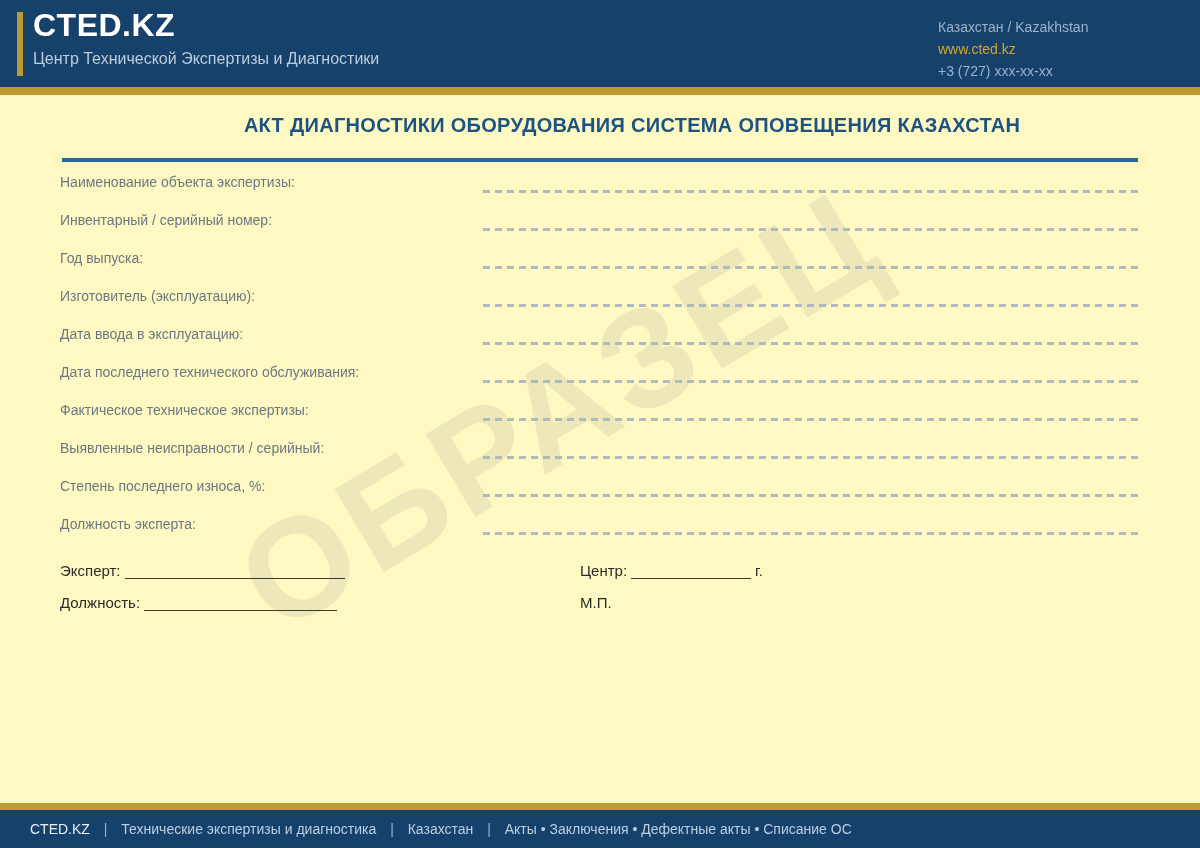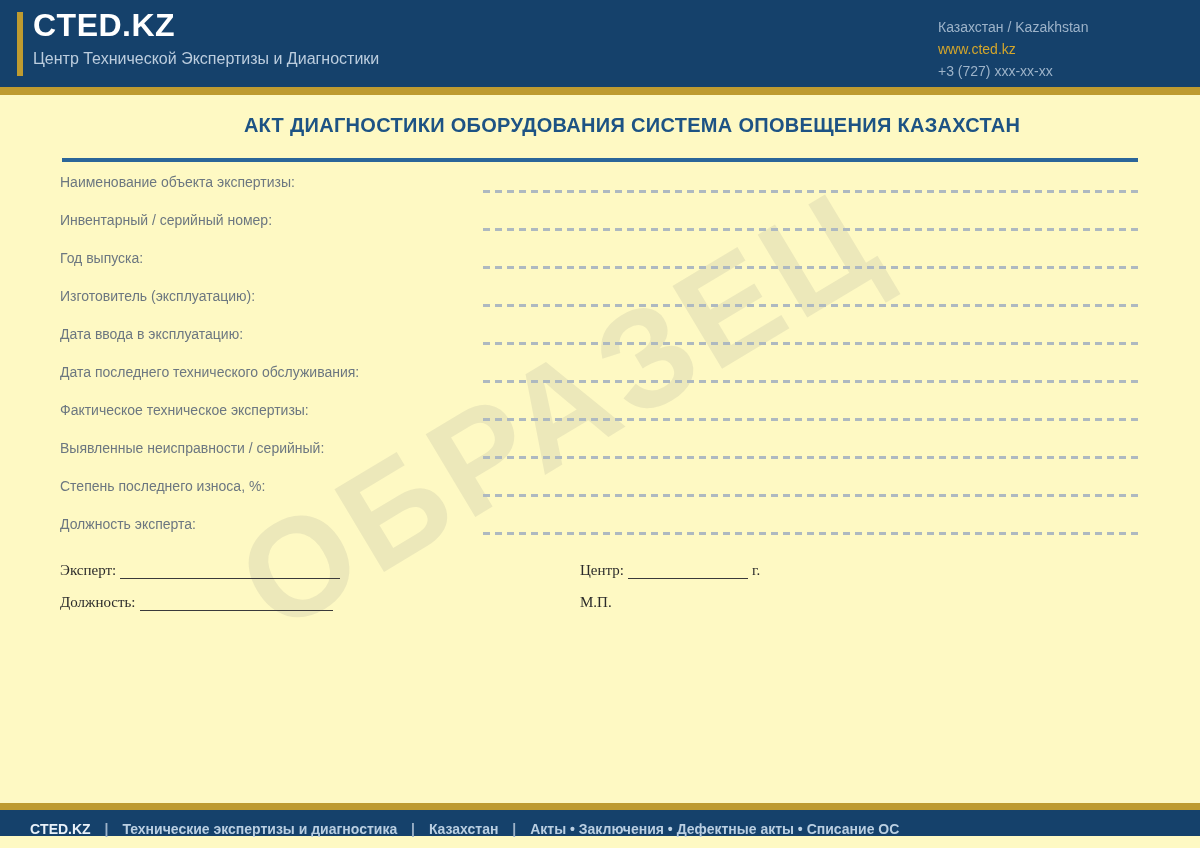--- a/index.html
+++ b/index.html
@@ -26,32 +26,32 @@
              font-size:140px;line-height:160px;font-weight:700;letter-spacing:6px;
              color:rgba(110,115,125,0.12);transform:rotate(-31deg);transform-origin:center;z-index:0;
              white-space:nowrap;}
 
   
   .row-label{position:absolute;left:60px;font-size:14px;color:#6C7780;z-index:1;white-space:nowrap;}
   .row-line{position:absolute;left:483px;width:657px;height:3px;z-index:1;
             background:repeating-linear-gradient(90deg,#AEB9C0 0,#AEB9C0 7px,transparent 7px,transparent 12px);}
 
   
-  .sig{position:absolute;font-size:15px;color:#2B2B2B;z-index:1;white-space:nowrap;font-family:Liberation Serif, serif;}
+  .sig{position:absolute;font-size:15px;color:#2B2B2B;z-index:1;white-space:nowrap;}
   .blank{display:inline-block;border-bottom:1.5px solid #3A3A3A;height:14px;
          vertical-align:bottom;margin:0 4px;}
   .blank-expert{width:220px;}
   .blank-position{width:193px;}
   .blank-date{width:120px;}
 
   
   .footer-gold{position:absolute;top:803px;left:0;width:1200px;height:7px;background:#BE9B30;}
-  .footer{position:absolute;top:810px;left:0;width:1200px;height:26px;background:#15416B;
+  .footer{position:absolute;top:810px;left:0;width:1200px;height:38px;background:#15416B;
           color:#BACFE2;font-size:14px;line-height:38px;padding-left:30px;box-sizing:border-box;
-          white-space:nowrap;font-weight:bold;}
+          white-space:nowrap;}
   .footer .brand{color:#E9F1F9;}
   .footer .sep{margin:0 10px;color:#9DB3C9;}
 </style>
 </head>
 <body>
 
 <div class="page">
 
   <div class="header">
     <div class="header-accent"></div>

